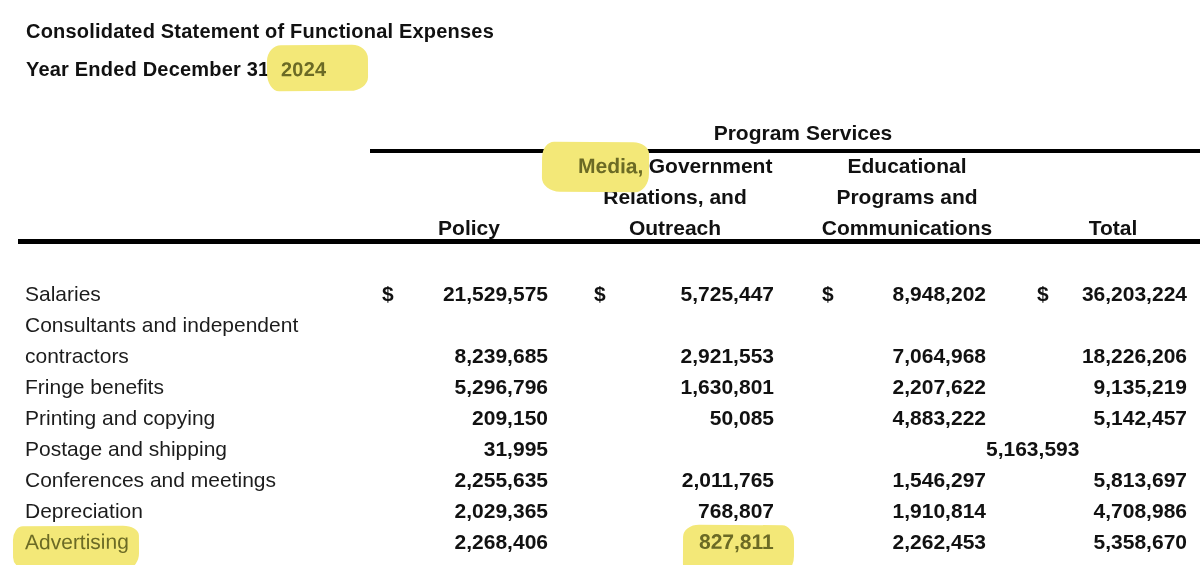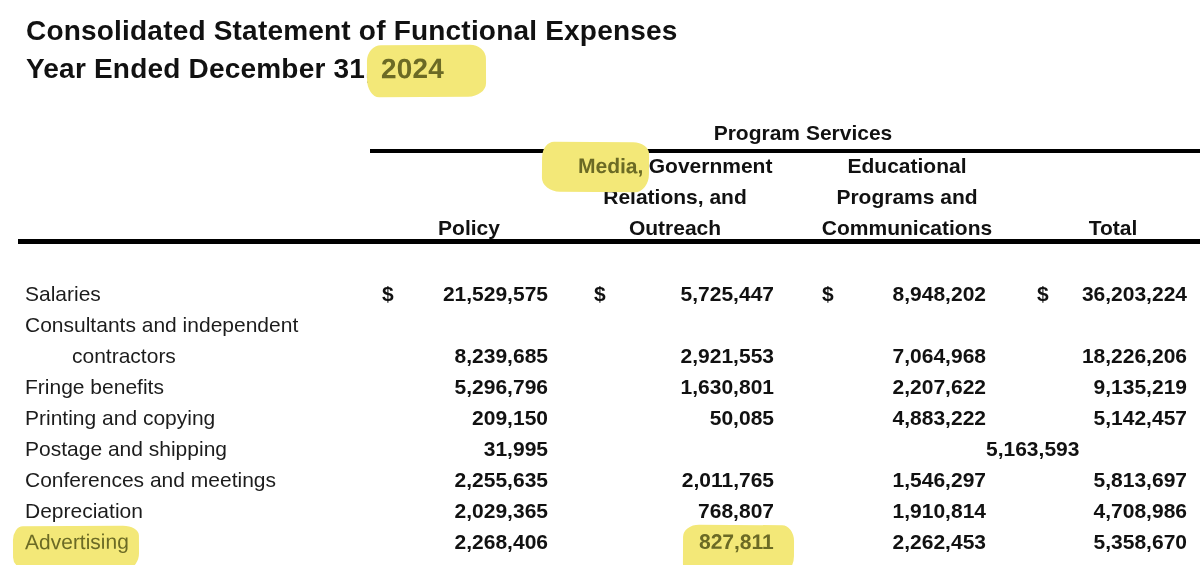--- a/index.html
+++ b/index.html
@@ -12,30 +12,30 @@
   body{
     width:1200px;height:565px;overflow:hidden;background:#ffffff;
     font-family:"Liberation Sans","DejaVu Sans",sans-serif;
     -webkit-font-smoothing:antialiased;
   }
   .page{position:relative;width:1200px;height:565px;background:#ffffff;}
 
   
   .title-block{position:absolute;left:26px;top:12px;}
   .title-line{
-    font-size:28px;font-weight:700;color:var(--ink);
+    font-size:20px;font-weight:700;color:var(--ink);
     line-height:38px;white-space:nowrap;letter-spacing:0.2px;
   }
   .hl{
     background:var(--hl);
     color:var(--hl-text);
     display:inline-block;
   }
   .hl-year{
-    padding:5px 42px 9px 14px;
+    padding:5px 42px 3px 14px;
     margin:-5px -42px -9px -14px;
     border-radius:14px 16px 18px 12px / 16px 14px 14px 18px;
     transform:rotate(-0.3deg);
   }
 
   
   .group-header{
     position:absolute;left:388px;top:120px;width:830px;
     text-align:center;font-size:21px;font-weight:700;color:var(--ink);
     line-height:26px;
@@ -64,21 +64,21 @@
   
   .rows{position:absolute;left:0;top:278px;width:1200px;}
   .row{
     display:grid;
     grid-template-columns:372px 30px 146px 36px 30px 160px 38px 30px 144px 41px 30px 130px 1fr;
     height:31px;align-items:center;
   }
   .cell-label{
     font-size:21px;color:var(--label-ink);padding-left:25px;white-space:nowrap;
   }
-  .cell-label.indent{padding-left:72px;}
+  .cell-label.indent{padding-left:25px;}
   .cell-dollar{
     font-size:21px;font-weight:700;color:var(--ink);padding-left:10px;
   }
   .cell-num{
     font-size:21px;font-weight:700;color:var(--ink);text-align:right;white-space:nowrap;
   }
   .hl-adv{
     padding:4px 10px 15px 12px;
     margin:-4px -10px -15px -12px;
     border-radius:10px 16px 12px 14px / 14px 10px 16px 12px;

